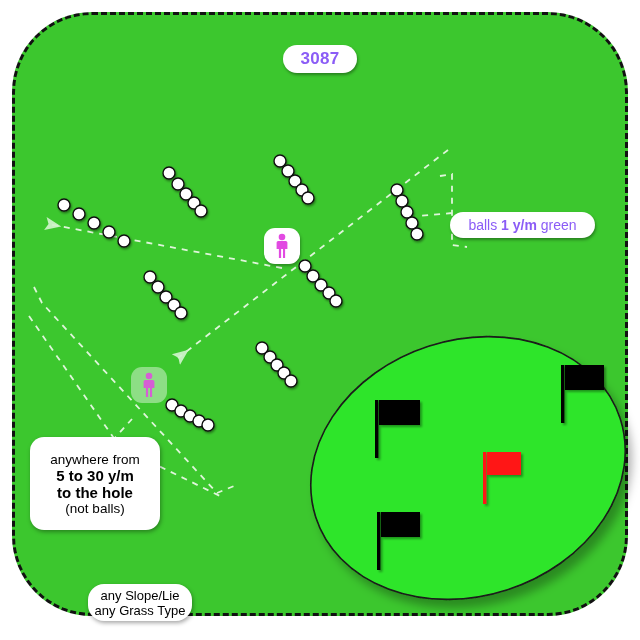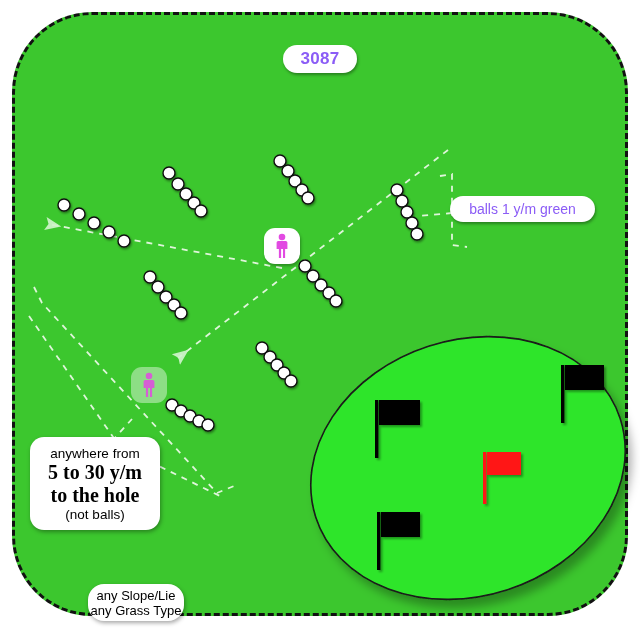--- a/index.html
+++ b/index.html
@@ -74,42 +74,42 @@
     top: 45px;
     width: 74px;
     height: 28px;
     font-size: 17px;
     font-weight: bold;
     letter-spacing: 0.3px;
   }
 
   #balls-spacing-label {
     left: 450px;
-    top: 196px;
+    top: 212px;
     width: 145px;
     height: 26px;
     font-size: 14px;
   }
-  #balls-spacing-label .bold { font-weight: normal; }
+  #balls-spacing-label .bold { font-weight: bold; }
 
   #distance-note-box {
     left: 30px;
     top: 437px;
     width: 122px;
     height: 69px;
     font-size: 13.5px;
     padding: 12px 4px;
   }
   #distance-note-box .ln { display: block; }
-  #distance-note-box .bold { font-weight: bold; font-size: 20px; font-family: Liberation Serif, serif; }
+  #distance-note-box .bold { font-weight: bold; font-size: 15px; }
 
   #conditions-note-box {
     left: 88px;
     top: 584px;
-    width: 96px;
+    width: 104px;
     height: 37px;
     font-size: 13px;
     border-radius: 16px;
     align-items: center;
   }
   #conditions-note-box .ln { display: block; }
 
   
   .golfer {
     position: absolute;

